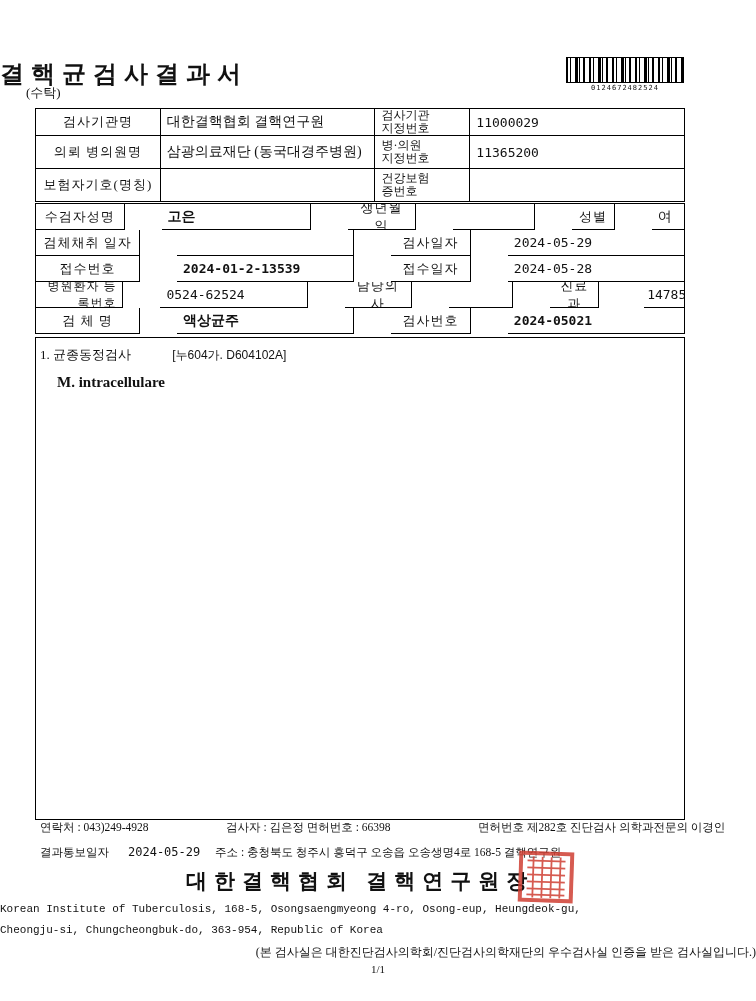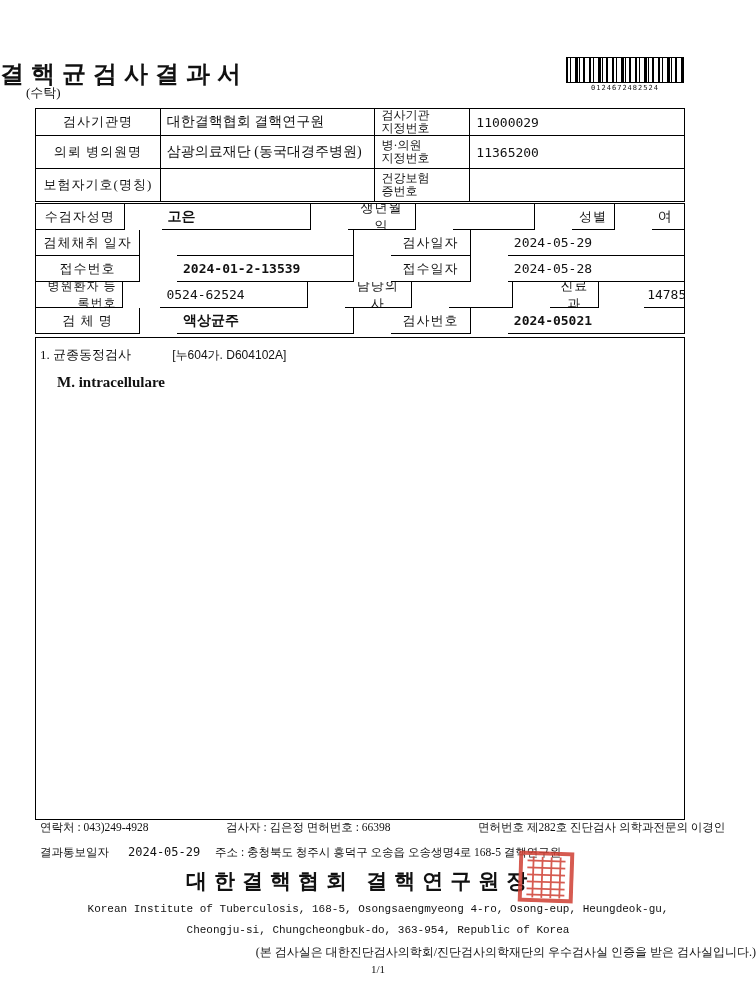--- a/index.html
+++ b/index.html
@@ -54,21 +54,21 @@
   .organism { position:absolute; left:21px; top:36px; font-size:15px; font-weight:bold; }
 
   
   .f-line { position:absolute; font-size:11.5px; white-space:nowrap; }
   .f-mono { font-family:"DejaVu Sans Mono", monospace; }
   .institute-title {
     position:absolute; left:35px; top:867px; width:650px; text-align:center;
     font-size:21px; font-weight:bold; letter-spacing:7px; white-space:nowrap;
   }
   .seal { position:absolute; left:518px; top:851px; transform:rotate(2deg); opacity:.85; }
-  .eng { position:absolute; left:0; width:756px; text-align:center; font-family:"Liberation Mono", monospace; font-size:11px; }
+  .eng { position:absolute; left:0; width:756px; font-family:"Liberation Mono", monospace; font-size:11px; }
   .cert { position:absolute; left:0; width:756px; text-align:right; font-size:12px; }
   .pagenum { position:absolute; left:0; width:756px; text-align:center; font-size:11px; }
 </style>
 </head>
 <body>
 
 <div class="page">
 
   <span class="consignment">(수탁)</span>
   <div class="doc-title">결핵균검사결과서</div>

